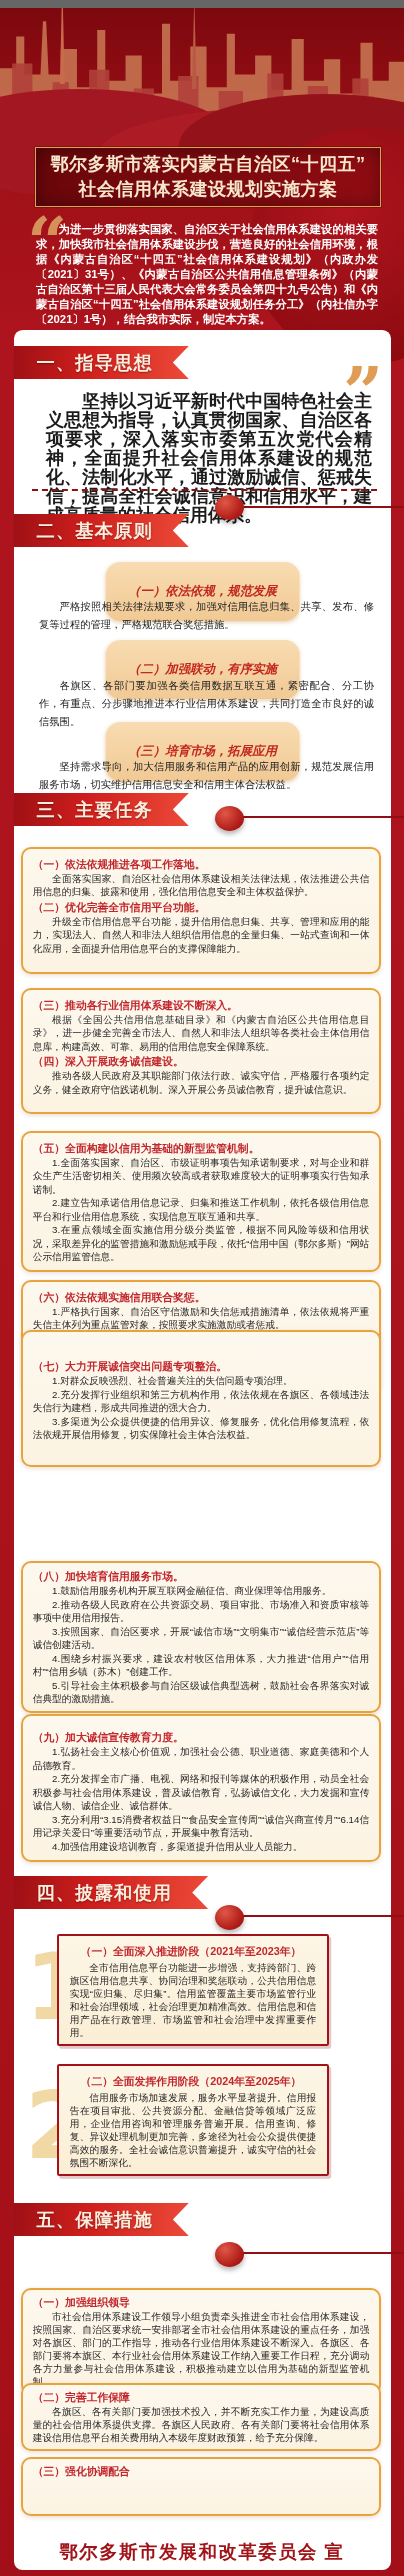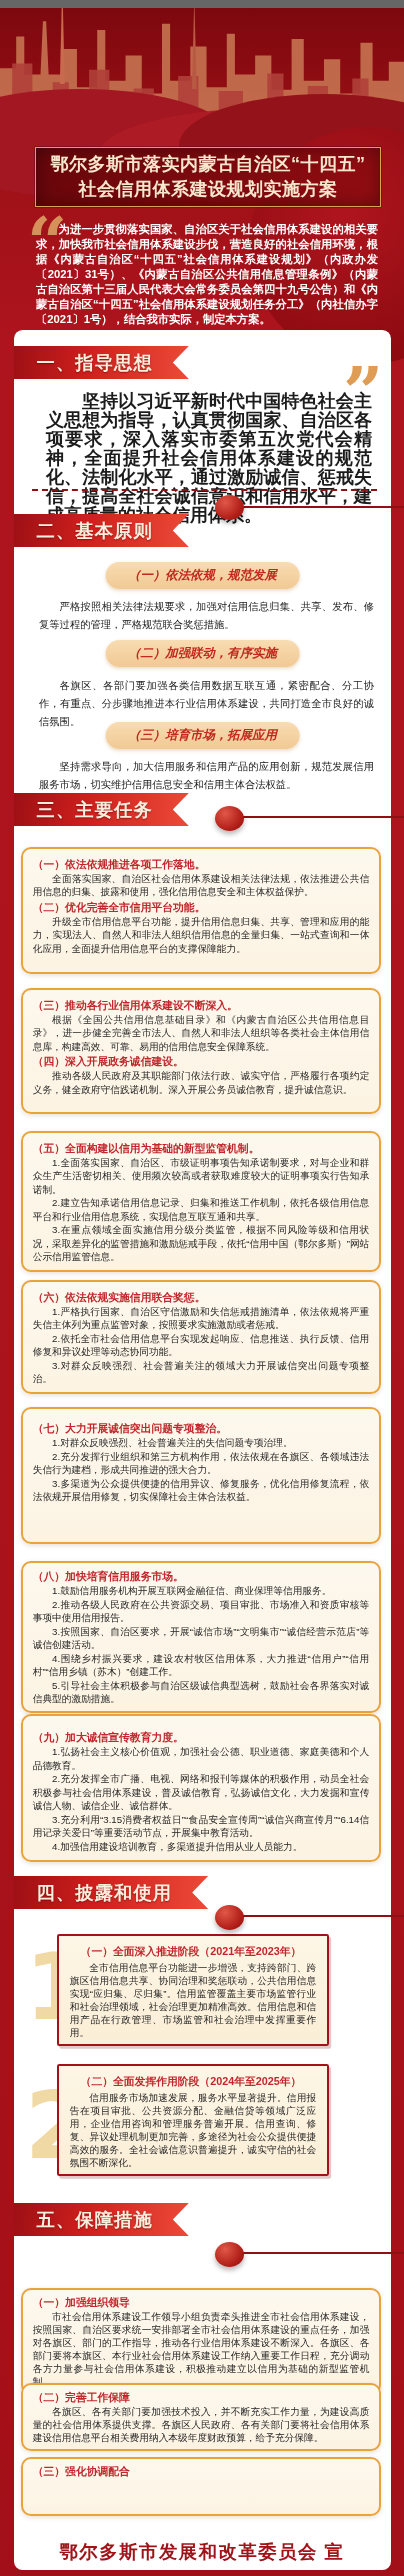--- a/index.html
+++ b/index.html
@@ -52,21 +52,21 @@
   .dot{position:absolute;left:215px;width:29px;height:25px;border-radius:50%;z-index:7;
     background:radial-gradient(circle at 35% 30%,#e05747,#b01d17 65%,#8f0f12);
     box-shadow:0 3.2px 5.4px rgba(0,0,0,.28);}
   .dot-line{position:absolute;left:231px;width:174px;height:2.2px;background:#8f1014;z-index:6;}
   .dashed{position:absolute;left:32px;top:481px;width:345px;border-top:2.2px dashed #8e1116;z-index:6;}
   
   .s1-body{position:absolute;left:46px;top:384px;width:326px;z-index:6;
     color:#1c1c1c;font-weight:bold;font-size:18px;line-height:19px;text-indent:2em;text-align:justify;}
   
   .pill{position:absolute;left:50%;transform:translateX(-50%);height:27px;z-index:6;white-space:nowrap;
-    line-height:27px;padding:0 23px;border-radius:14.6px;
+    line-height:27px;padding:16px 23px;border-radius:14.6px;
     background:linear-gradient(180deg,#f8dcb2,#f1c994);
     color:#c3281e;font-weight:bold;font-style:italic;font-size:12.4px;
     box-shadow:0 1.6px 3.8px rgba(185,125,45,.3);}
   .sp{position:absolute;left:39px;width:335px;z-index:6;
     font-size:10.3px;line-height:18px;color:#222;text-indent:2em;text-align:justify;}
   
   .card{position:absolute;left:21px;width:360px;z-index:6;box-sizing:border-box;
     background:linear-gradient(180deg,#fdf8ee,#fcf3e2);
     border:2.2px solid #e9a33b;border-radius:10px;padding:6.5px 9.7px;
     box-shadow:0 1.6px 4.3px rgba(120,60,10,.15);}
@@ -154,21 +154,21 @@
     <div class="ci">3.在重点领域全面实施信用分级分类监管，根据不同风险等级和信用状况，采取差异化的监管措施和激励惩戒手段，依托“信用中国（鄂尔多斯）”网站公示信用监管信息。</div>
   </div>
 
   <div class="card" style="top:1272px;min-height:107px">
     <div class="ch">（六）依法依规实施信用联合奖惩。</div>
     <div class="ci">1.严格执行国家、自治区守信激励和失信惩戒措施清单，依法依规将严重失信主体列为重点监管对象，按照要求实施激励或者惩戒。</div>
     <div class="ci">2.依托全市社会信用信息平台实现发起响应、信息推送、执行反馈、信用修复和异议处理等动态协同功能。</div>
     <div class="ci">3.对群众反映强烈、社会普遍关注的领域大力开展诚信突出问题专项整治。</div>
   </div>
 
-  <div class="card" style="top:1399px;min-height:137px;padding-top:11px">
+  <div class="card" style="top:1322px;min-height:137px;padding-top:26px">
     <div class="ch">（七）大力开展诚信突出问题专项整治。</div>
     <div class="ci">1.对群众反映强烈、社会普遍关注的失信问题专项治理。</div>
     <div class="ci">2.充分发挥行业组织和第三方机构作用，依法依规在各旗区、各领域违法失信行为建档，形成共同推进的强大合力。</div>
     <div class="ci">3.多渠道为公众提供便捷的信用异议、修复服务，优化信用修复流程，依法依规开展信用修复，切实保障社会主体合法权益。</div>
   </div>
 
   <div class="card" style="top:1553px;min-height:139px;padding:5.4px 9.7px">
     <div class="ch">（八）加快培育信用服务市场。</div>
     <div class="ci">1.鼓励信用服务机构开展互联网金融征信、商业保理等信用服务。</div>
     <div class="ci">2.推动各级人民政府在公共资源交易、项目审批、市场准入和资质审核等事项中使用信用报告。</div>

